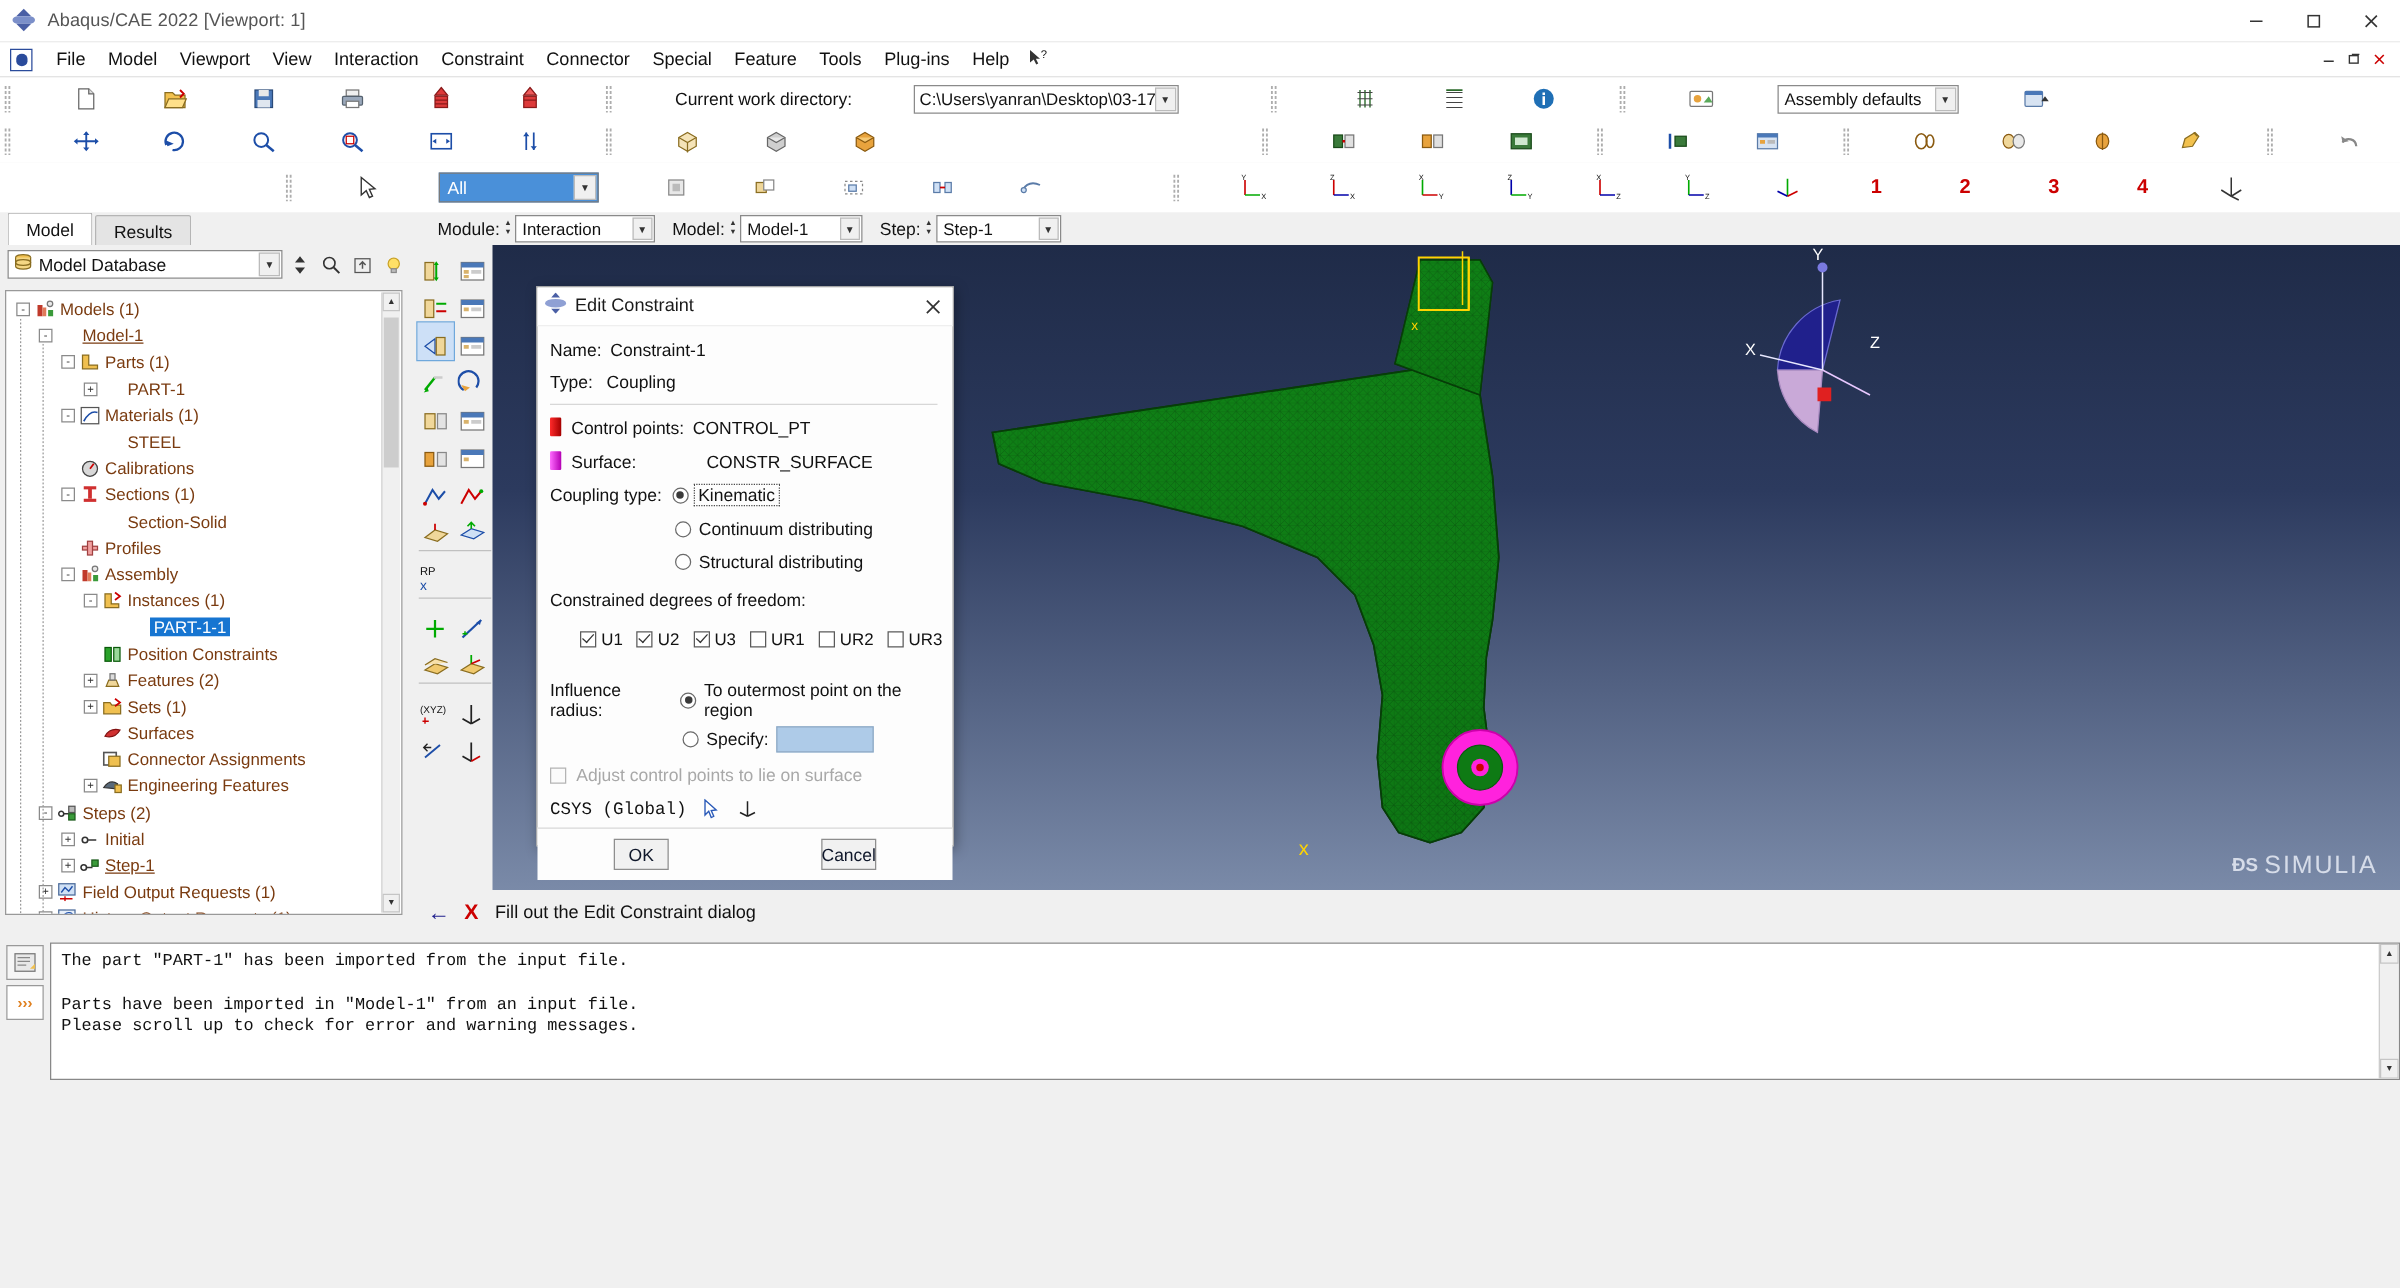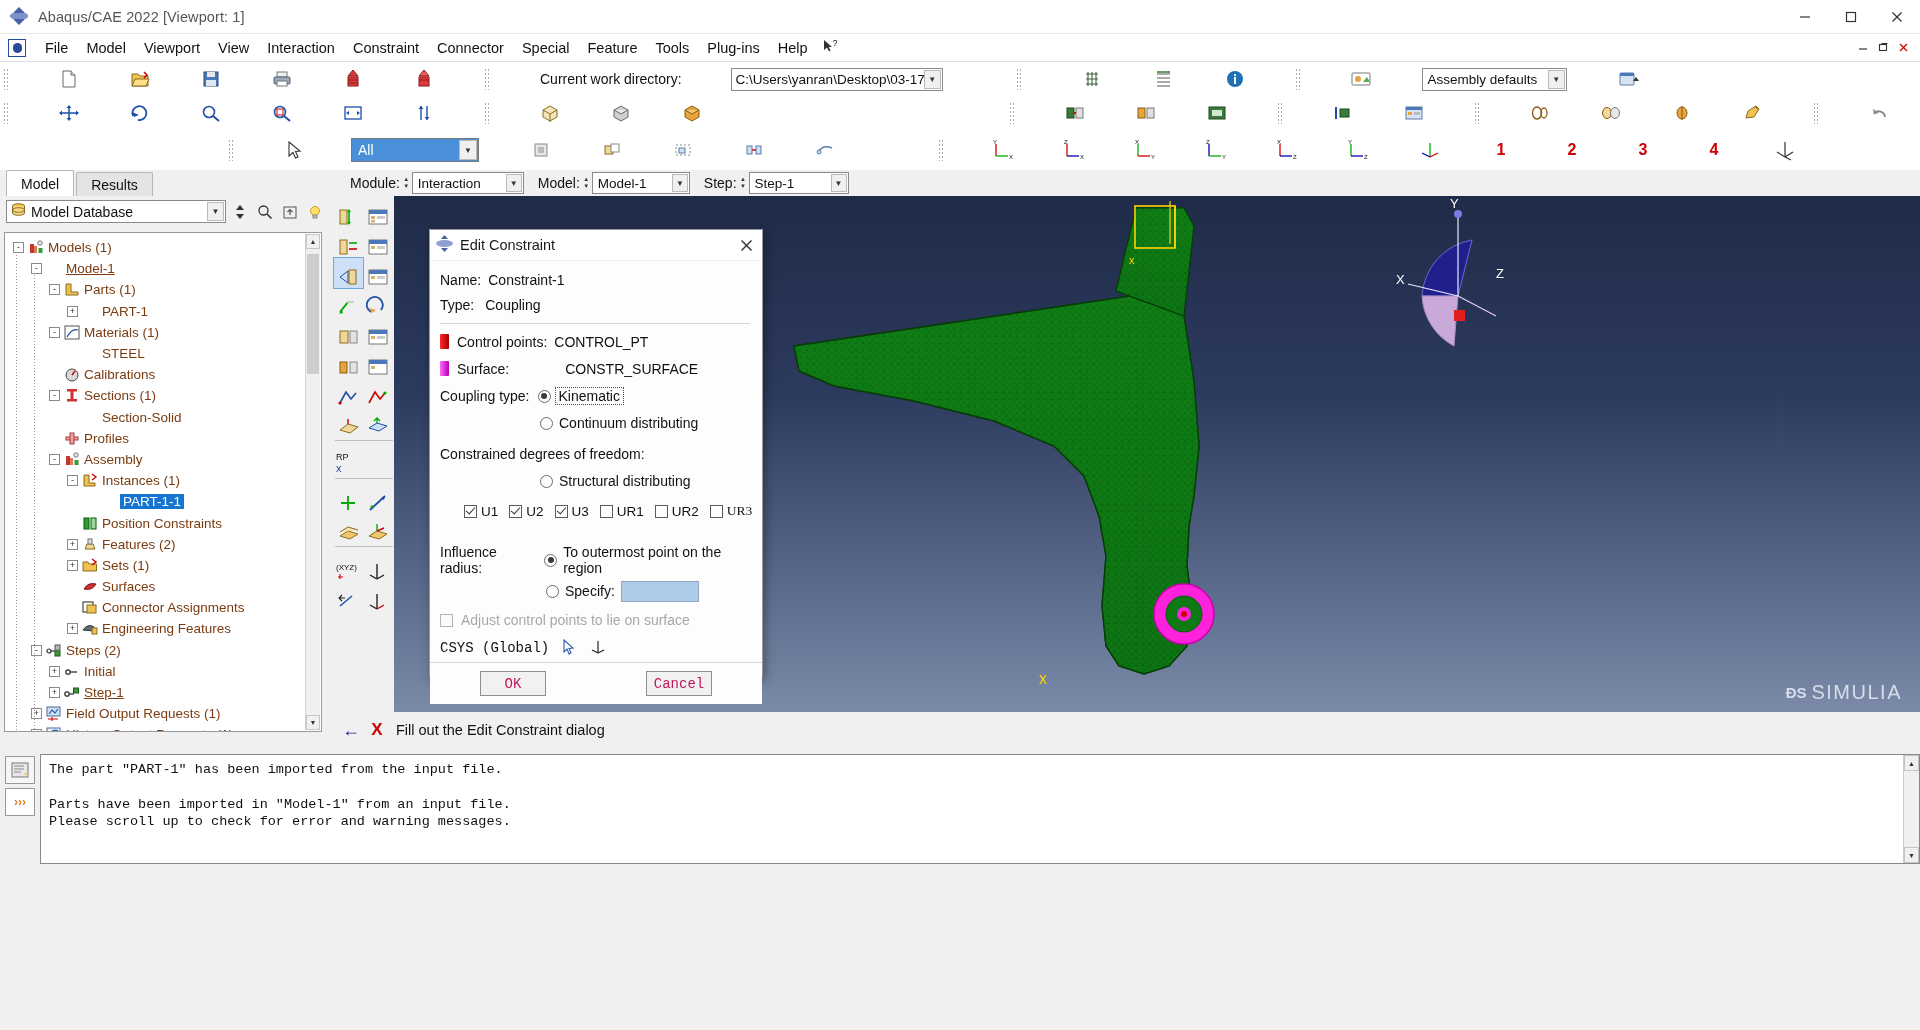--- a/index.html
+++ b/index.html
@@ -350,22 +350,22 @@
   .disabled-text { color:#a8a8a8; }
 
   .csys-row { display:flex; align-items:center; height:28px; font-size:14px; }
   .csys-label { font-family: "Liberation Mono", monospace; font-size: 14px; color:#111; }
 
   .dlg-footer {
     height: 42px; border-top:1px solid #d7d7d7; background:#fdfdfd;
     display:flex; align-items:center; justify-content:space-around; flex:0 0 auto;
   }
   .dbtn {
-    width: 66px; height: 25px; border:1px solid #8e8e8e; background:#f1f1f1;
-    font-size:14px; color:#be185d; display:flex; align-items:center; justify-content:center;font-family:Liberation Mono, monospace;
+    width: 44px; height: 25px; border:1px solid #8e8e8e; background:#f1f1f1;
+    font-size:14px; color:#0f172a; display:flex; align-items:center; justify-content:center;
   }
 </style>
 </head>
 <body>
 
 <div id="app">
 
   <div class="titlebar">
     <div class="tb-icon">
       <div class="abq-logo">
@@ -1448,27 +1448,27 @@
         <span class="lab">Coupling type:</span>
         <span style="display:flex;align-items:center;margin-left:8px;">
           <span class="radio on"></span>
           <span class="focusbox">Kinematic</span>
         </span>
       </div>
       <div class="drow" style="height:26px;padding-left:100px;">
         <span class="radio"></span>
         <span>Continuum distributing</span>
       </div>
-      <div class="drow" style="height:28px;margin-top:4px;">
-        <span class="lab">Constrained degrees of freedom:</span>
-      </div>
-
       <div class="drow" style="height:26px;padding-left:100px;">
         <span class="radio"></span>
         <span>Structural distributing</span>
+      </div>
+
+      <div class="drow" style="height:28px;margin-top:4px;">
+        <span class="lab">Constrained degrees of freedom:</span>
       </div>
 
       <div class="dof-row">
         <span class="dof-item">
           <span class="chk on"></span>
           <span>U1</span>
         </span>
         <span class="dof-item">
           <span class="chk on"></span>
           <span>U2</span>
@@ -1478,21 +1478,21 @@
           <span>U3</span>
         </span>
         <span class="dof-item">
           <span class="chk"></span>
           <span>UR1</span>
         </span>
         <span class="dof-item">
           <span class="chk"></span>
           <span>UR2</span>
         </span>
-        <span class="dof-item" style="margin-right:0;font-family:Liberation Serif, serif;">
+        <span class="dof-item" style="margin-right:0;">
           <span class="chk"></span>
           <span>UR3</span>
         </span>
       </div>
 
       <div class="drow" style="height:32px;margin-top:20px;">
         <span class="lab">Influence radius:</span>
         <span style="display:flex;align-items:center;margin-left:8px;">
           <span class="radio on"></span>
           <span>To outermost point on the region</span>

